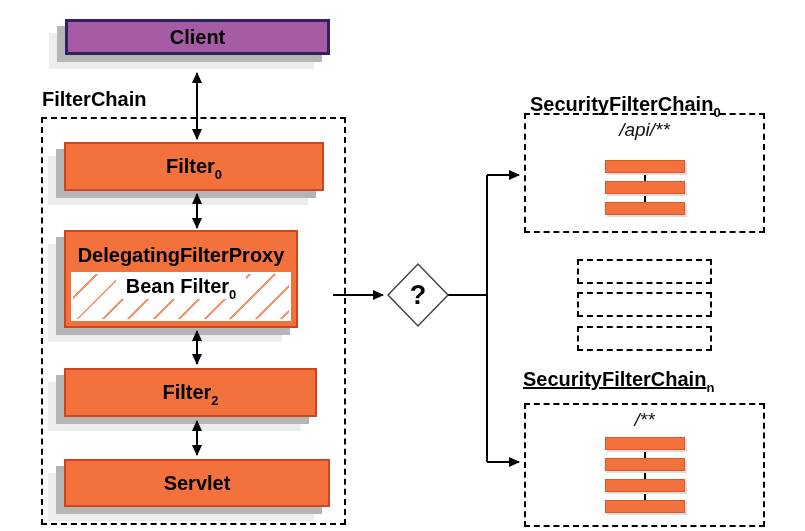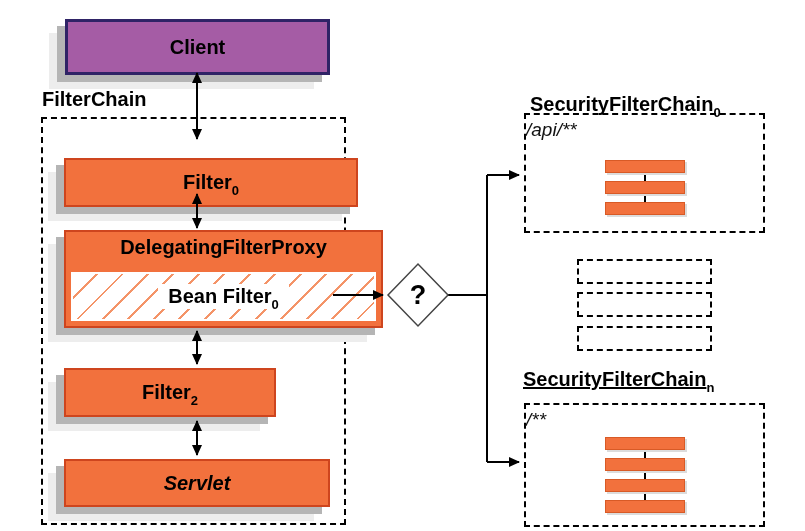--- a/index.html
+++ b/index.html
@@ -31,34 +31,34 @@
     box-shadow: -8px 7px 0 #b5b5b5, -16px 14px 0 #ededed;
   }
   .orange {
     background: #F2713D;
     border: 2px solid #CE451E;
   }
   .purple {
     background: #A55CA5;
     border: 3px solid #2F2366;
   }
-  .node-client   { left: 65px;  top: 19px;  width: 265px; height: 56px; }
-  .node-filter0  { left: 64px;  top: 158px; width: 294px; height: 49px; }
-  .node-dfp      { left: 64px;  top: 230px; width: 319px; height: 98px;
-                   flex-direction: column; justify-content: flex-start; padding-top: 4px; }
-  .node-filter2  { left: 64px;  top: 368px; width: 212px; height: 49px; }
-  .node-servlet  { left: 64px;  top: 459px; width: 266px; height: 48px; font-style: italic; }
+  .node-client   { left: 65px;  top: 19px;  width: 265px; height: 36px; }
+  .node-filter0  { left: 64px;  top: 142px; width: 260px; height: 49px; }
+  .node-dfp      { left: 64px;  top: 230px; width: 234px; height: 98px;
+                   flex-direction: column; justify-content: flex-start; padding-top: 12px; }
+  .node-filter2  { left: 64px;  top: 368px; width: 253px; height: 49px; }
+  .node-servlet  { left: 64px;  top: 459px; width: 266px; height: 48px; }
 
   .hatch-box {
     position: absolute;
     left: 5px; right: 5px; bottom: 5px; top: 40px;
     background: repeating-linear-gradient(135deg, #ffffff 0px, #ffffff 16px, #F49468 16px, #F49468 18px);
     border: 2px solid #ffffff;
     display: flex;
-    align-items: center;
+    align-items: flex-start;
     justify-content: center;
   }
   .hatch-label {
     background: #ffffff;
     padding: 1px 10px;
     font-weight: 700;
     font-size: 20px;
     white-space: nowrap;
   }
   .sub {
@@ -87,21 +87,21 @@
   .sfc0-title { left: 530px; top: 93px; }
   .sfcn-title { left: 523px; top: 368px; text-decoration: underline; }
 
   .sfc-box { z-index: 2; }
   .sfc0-box { left: 524px; top: 113px; width: 241px; height: 120px; }
   .sfcn-box { left: 524px; top: 403px; width: 241px; height: 124px; }
   .url-pattern {
     position: absolute;
     left: 0; right: 0;
     top: 4px;
-    text-align: left;
+    text-align: center;
     font-style: italic;
     font-size: 19px;
     color: #111111;
   }
   .bar-stack {
     position: absolute;
     left: 79px;
     width: 80px;
   }
   .sfc0-box .bar-stack { top: 45px; }

